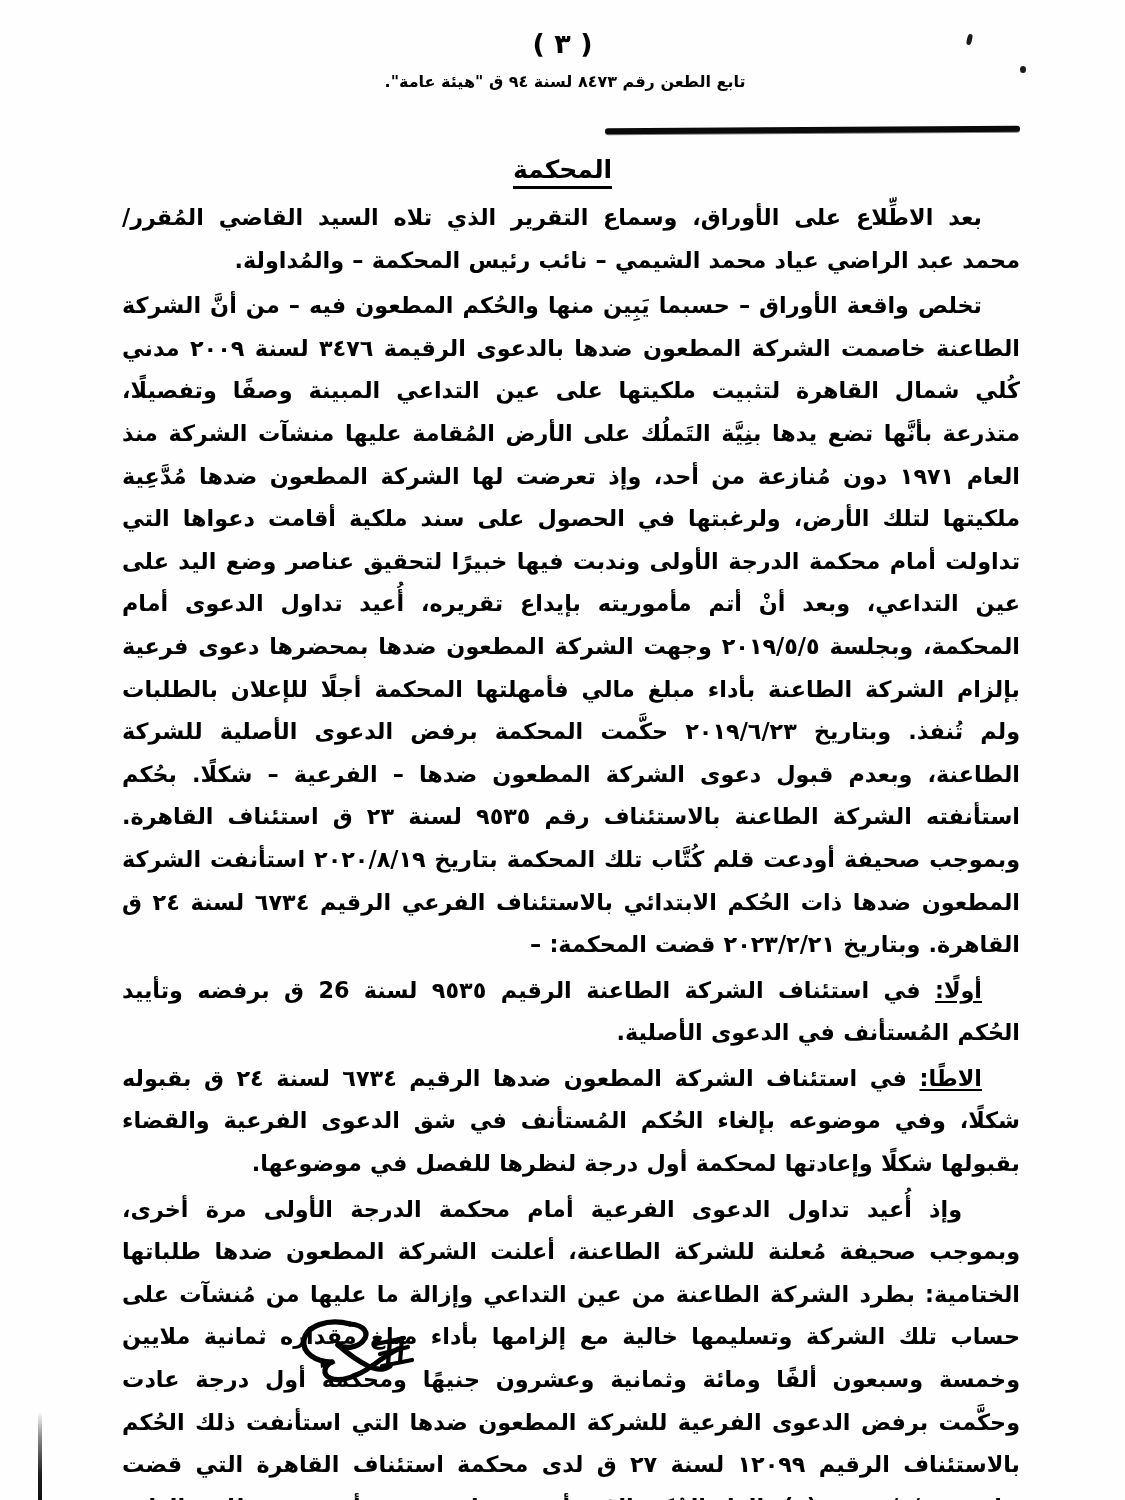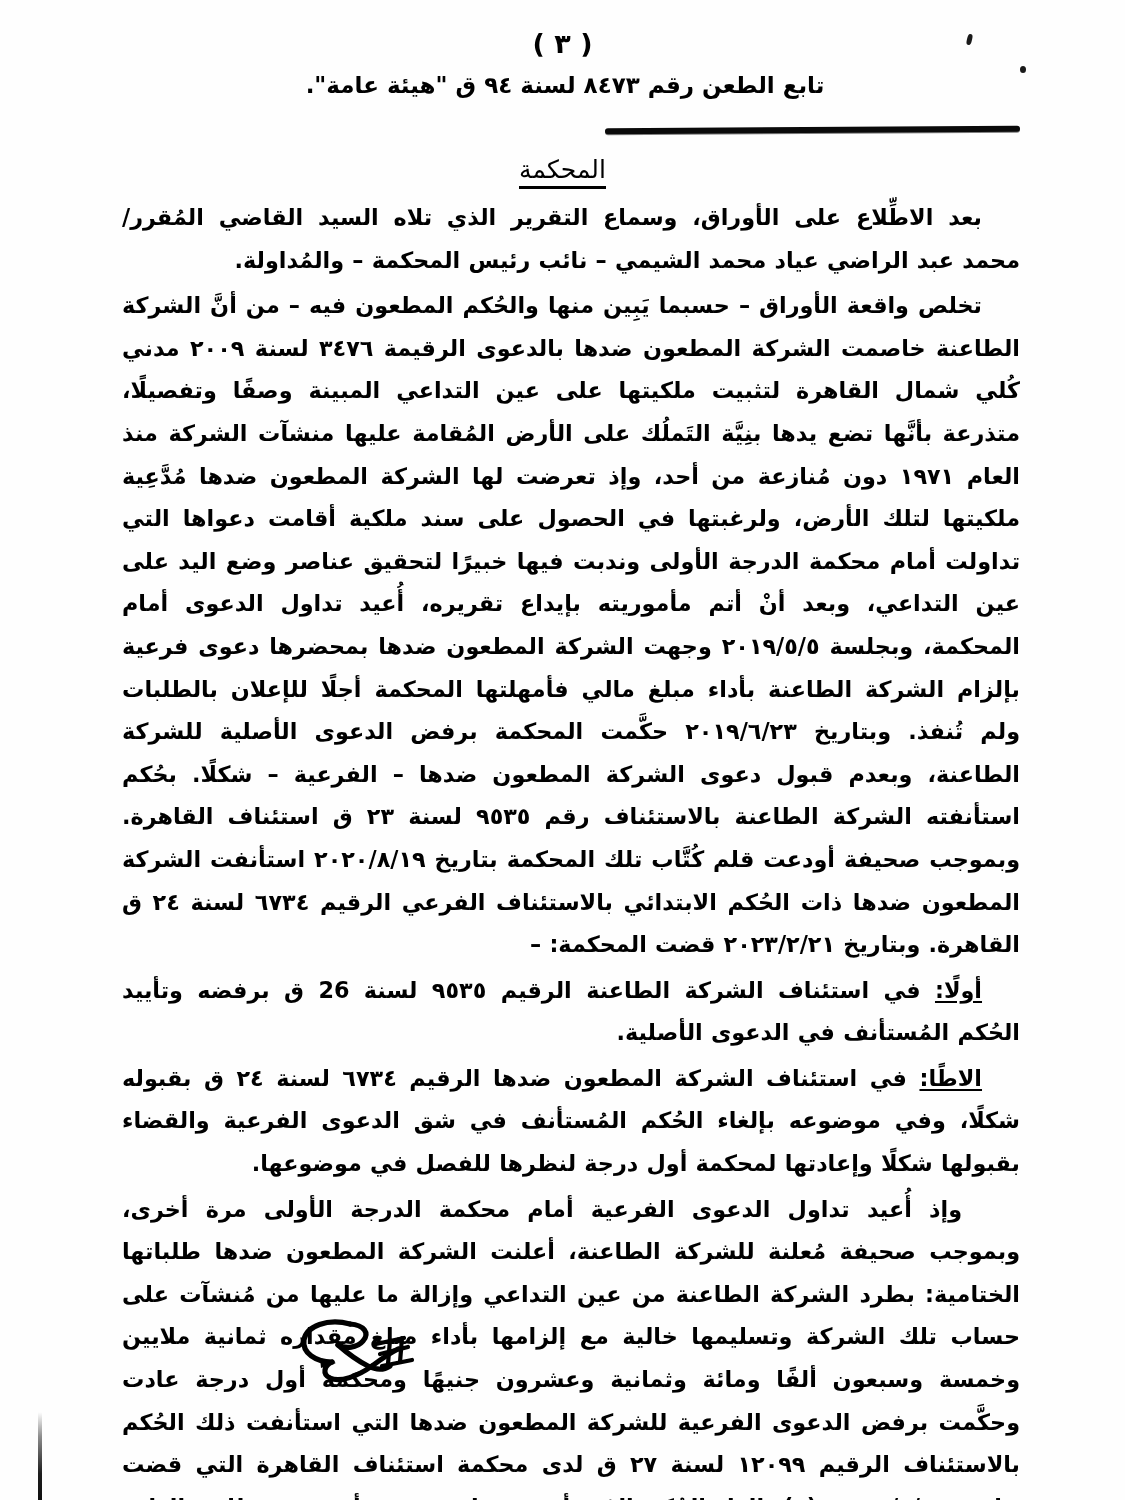--- a/index.html
+++ b/index.html
@@ -53,21 +53,21 @@
     font-size: 27px;
     font-weight: 700;
     letter-spacing: 2px;
   }
   .case-ref {
     position: absolute;
     top: 72px;
     right: 110px;
     width: 900px;
     text-align: center;
-    font-size: 23px;
+    font-size: 16px;
     font-weight: 700;
     letter-spacing: -0.2px;
   }
   .rule {
     position: absolute;
     top: 127px;
     left: 605px;
     width: 415px;
     height: 6px;
     background: #0a0a0a;
@@ -78,21 +78,21 @@
 
   
   .court-title {
     position: absolute;
     top: 155px;
     left: 0; right: 0;
     text-align: center;
   }
   .court-title span {
     font-size: 25px;
-    font-weight: 400;
+    font-weight: 700;
     letter-spacing: 5px;
     border-bottom: 3px solid #000;
     padding-bottom: 2px;
   }
 
   
   .body-text {
     position: absolute;
     top: 196px;
     right: 105px;

